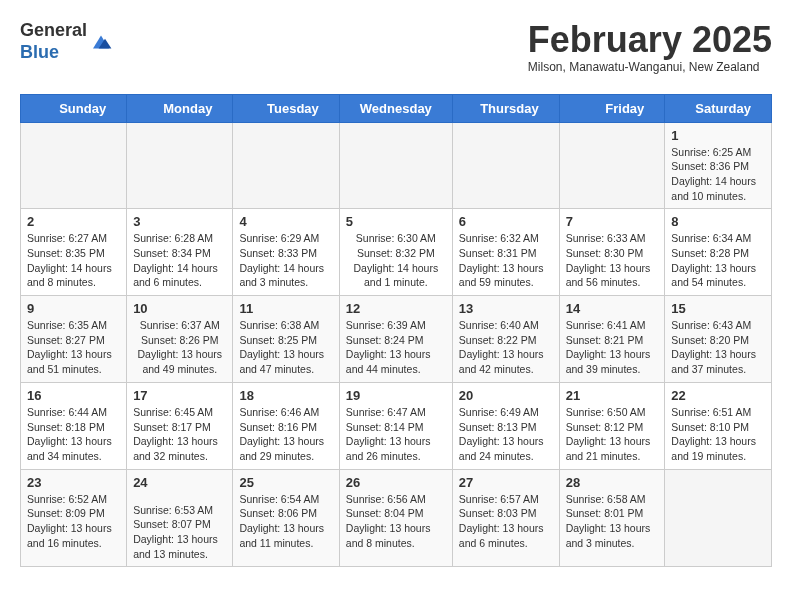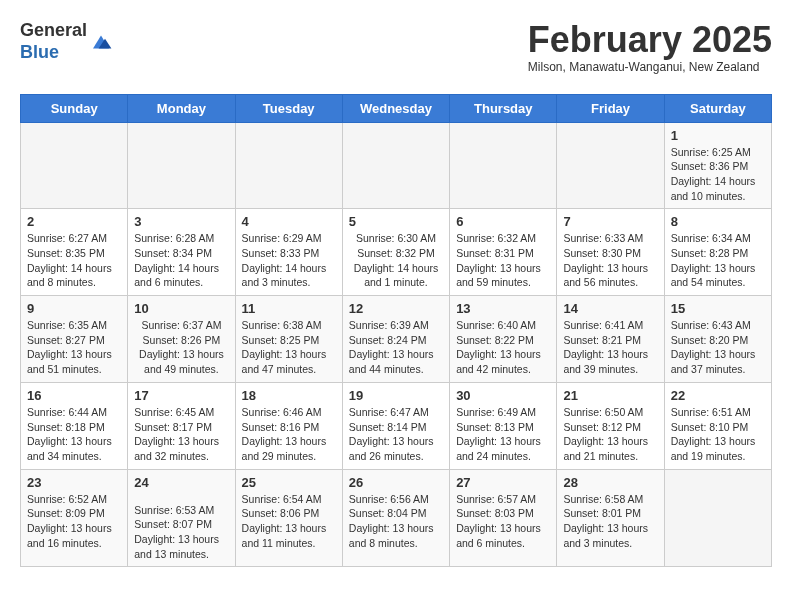--- a/index.html
+++ b/index.html
@@ -46,23 +46,23 @@
       color: #333;
     }
     .calendar-table {
       width: 100%;
       border-collapse: collapse;
       border: 1px solid #ccc;
     }
     .calendar-table th {
       background-color: #3a7bd5;
       color: #fff;
-      padding: 6px 8px;
+      padding: 6px 20px;
       font-size: 13px;
-      text-align: center;
+      text-align: right;
       border: 1px solid #2a6bc5;
     }
     .calendar-table td {
       vertical-align: top;
       border: 1px solid #ccc;
       padding: 5px 6px;
       width: calc(100% / 7);
       min-height: 80px;
       font-size: 11px;
       color: #333;
@@ -266,21 +266,21 @@
 and 29 minutes.</div>
         </td>
         <td>
           <span class="day-number">19</span>
           <div class="day-info" style="white-space: pre-line;">Sunrise: 6:47 AM
 Sunset: 8:14 PM
 Daylight: 13 hours
 and 26 minutes.</div>
         </td>
         <td>
-          <span class="day-number">30</span>
+          <span class="day-number">20</span>
           <div class="day-info" style="white-space: pre-line;">Sunrise: 6:49 AM
 Sunset: 8:13 PM
 Daylight: 13 hours
 and 24 minutes.</div>
         </td>
         <td>
           <span class="day-number">21</span>
           <div class="day-info" style="white-space: pre-line;">Sunrise: 6:50 AM
 Sunset: 8:12 PM
 Daylight: 13 hours

